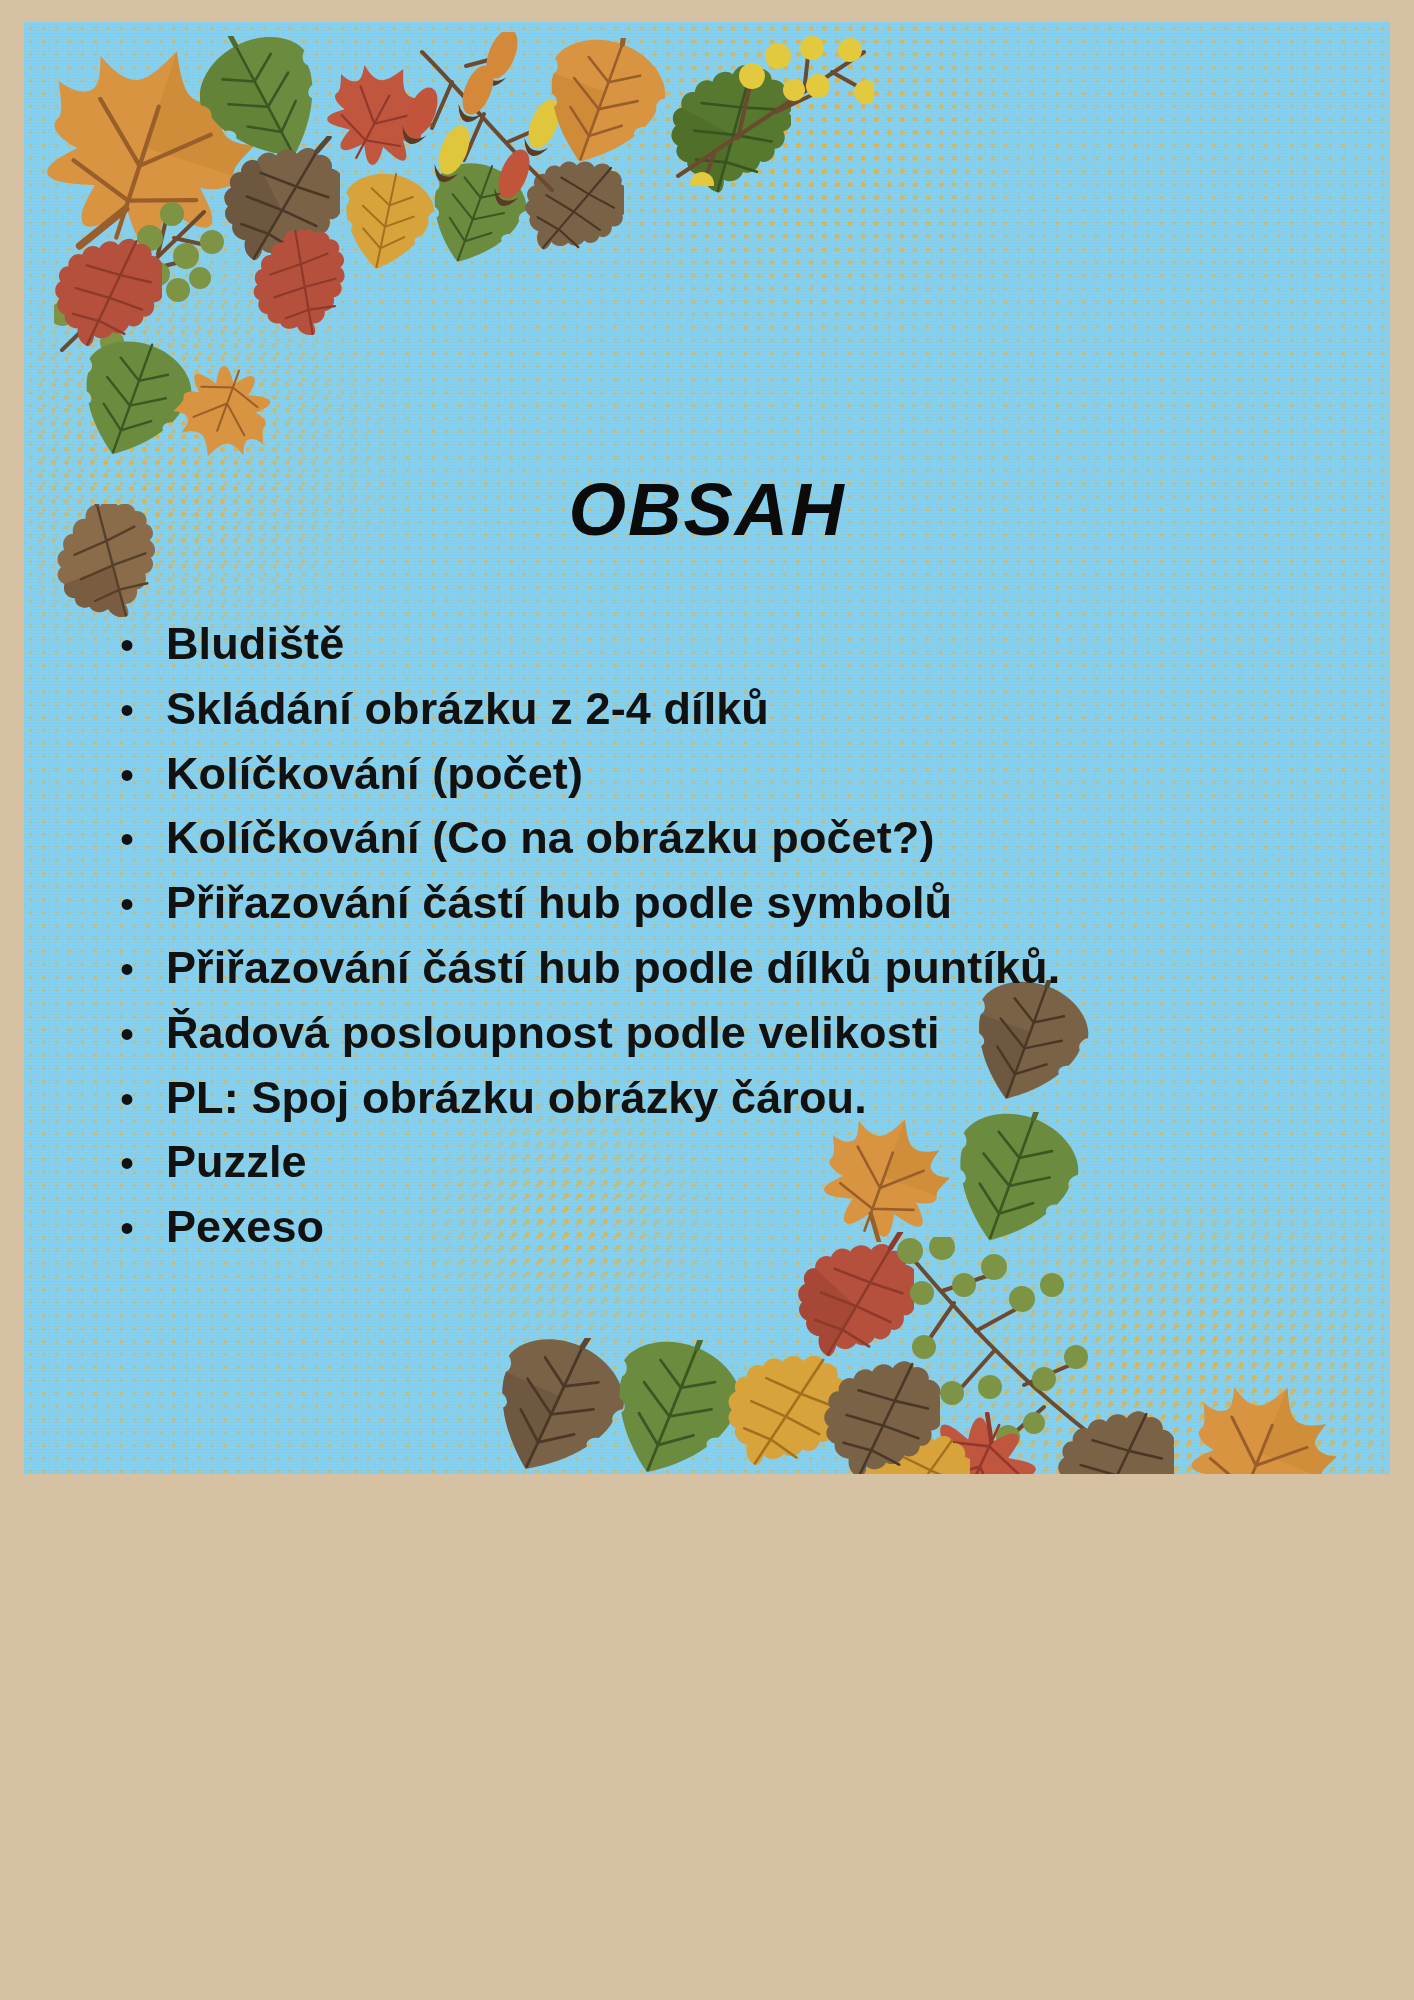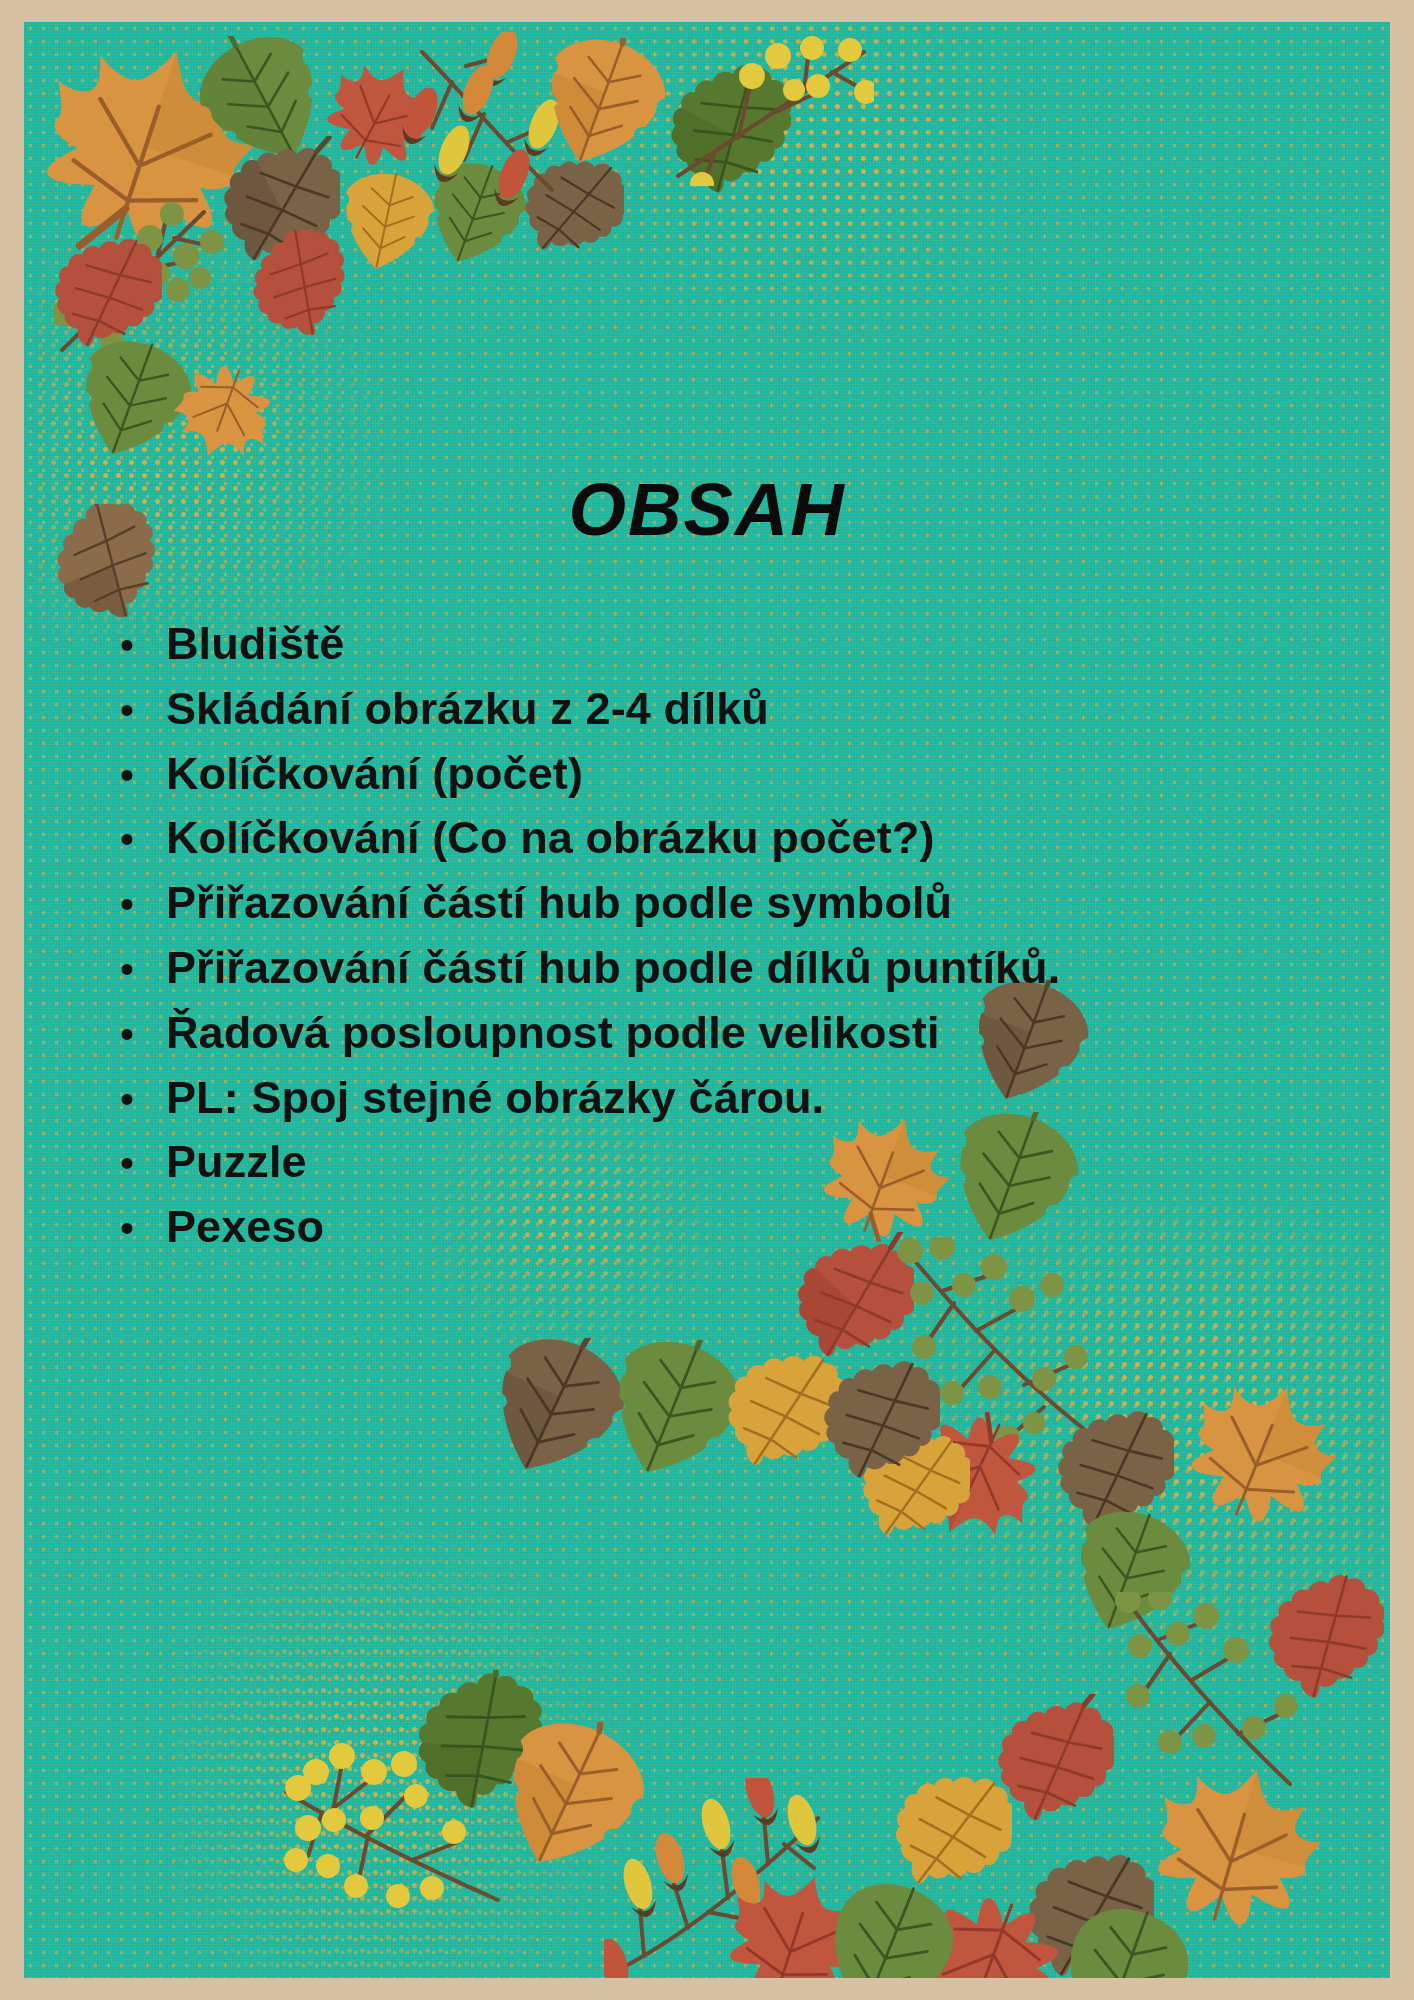--- a/index.html
+++ b/index.html
@@ -5,22 +5,22 @@
   html,body{margin:0;padding:0;}
   body{
     width:1414px;height:2000px;
     background:#D6C2A2;
     font-family:"Liberation Sans", sans-serif;
     overflow:hidden;
   }
   .page{
     position:absolute;
     left:24px; top:22px;
-    width:1366px; height:1956px;
-    background:#14b8a6;
+    width:1366px; height:1452px;
+    background:#7dd3fc;
     overflow:hidden;
   }
   
   .tex-weave{
     position:absolute;inset:0;
     background-image:
       repeating-linear-gradient(0deg, rgba(216,170,80,.16) 0 1px, rgba(255,255,255,0) 1px 3px),
       repeating-linear-gradient(90deg, rgba(216,170,80,.13) 0 1px, rgba(255,255,255,0) 1px 3px);
     pointer-events:none;
   }
@@ -685,21 +685,21 @@
     <li>
       <span class="bul">•</span>
       <span class="txt">Přiřazování částí hub podle dílků puntíků.</span>
     </li>
     <li>
       <span class="bul">•</span>
       <span class="txt">Řadová posloupnost podle velikosti</span>
     </li>
     <li>
       <span class="bul">•</span>
-      <span class="txt">PL: Spoj stejné obrázky čárou.</span>
+      <span class="txt">PL: Spoj obrázku obrázky čárou.</span>
     </li>
     <li>
       <span class="bul">•</span>
       <span class="txt">Puzzle</span>
     </li>
     <li>
       <span class="bul">•</span>
       <span class="txt">Pexeso</span>
     </li>
   </ul>

